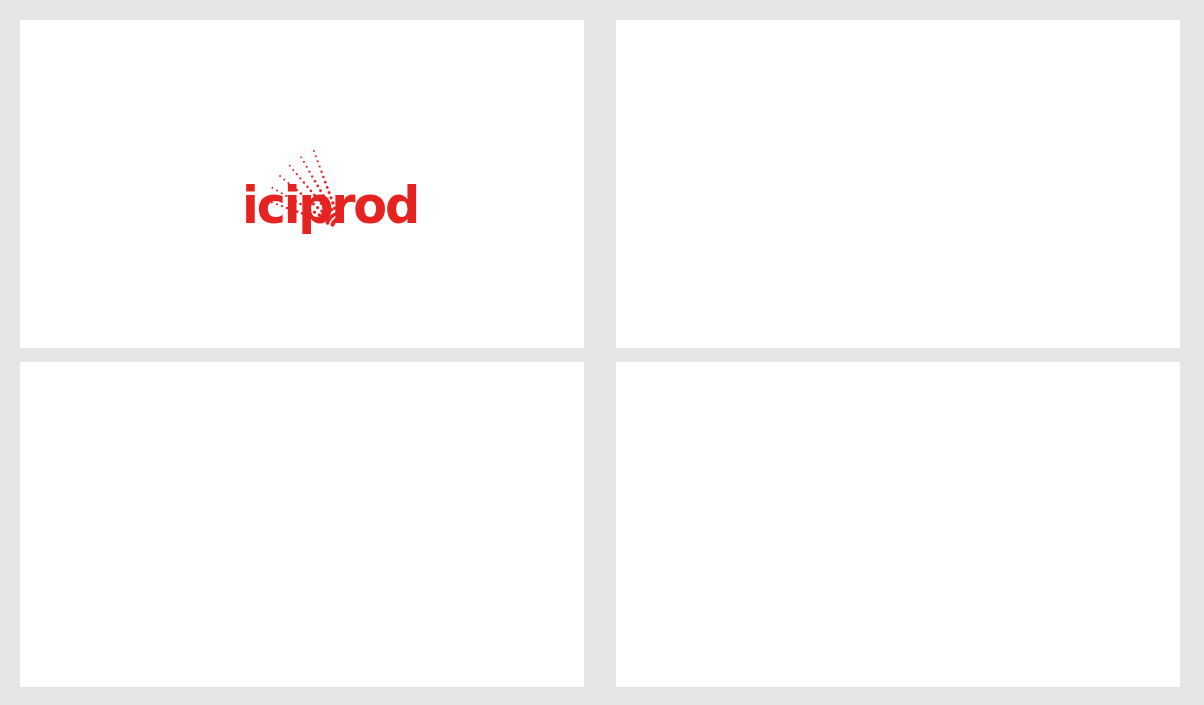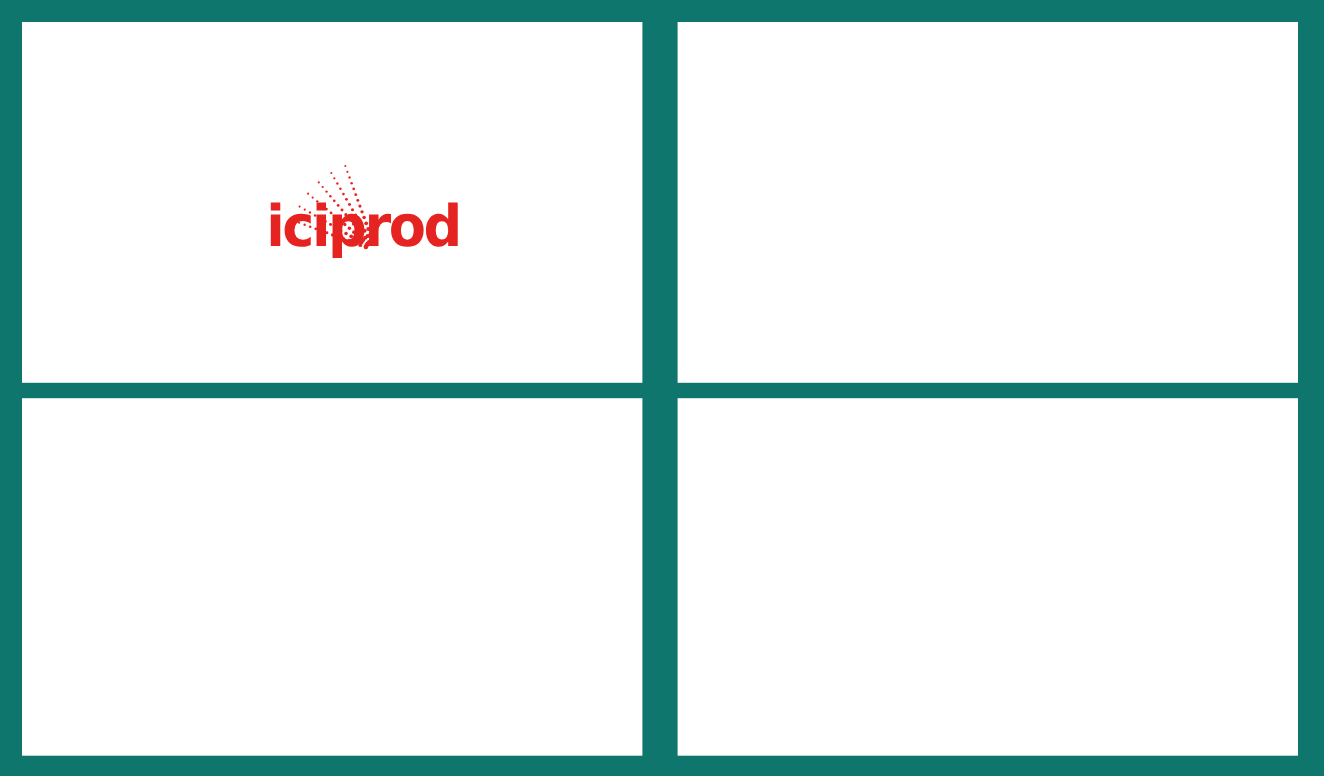--- a/index.html
+++ b/index.html
@@ -9,21 +9,21 @@
   body {
     width: 1204px;
     height: 705px;
     overflow: hidden;
     font-family: "Liberation Sans", sans-serif;
   }
   #board {
     position: relative;
     width: 1204px;
     height: 705px;
-    background: #0f766e;
+    background: #e5e5e5;
     box-sizing: border-box;
   }
   .panel {
     position: absolute;
     background: #ffffff;
     overflow: hidden;
   }
   
   #panel-1 { left: 20px;  top: 20px;  width: 564px; height: 328px; }
   #panel-2 { left: 616px; top: 20px;  width: 564px; height: 328px; }

